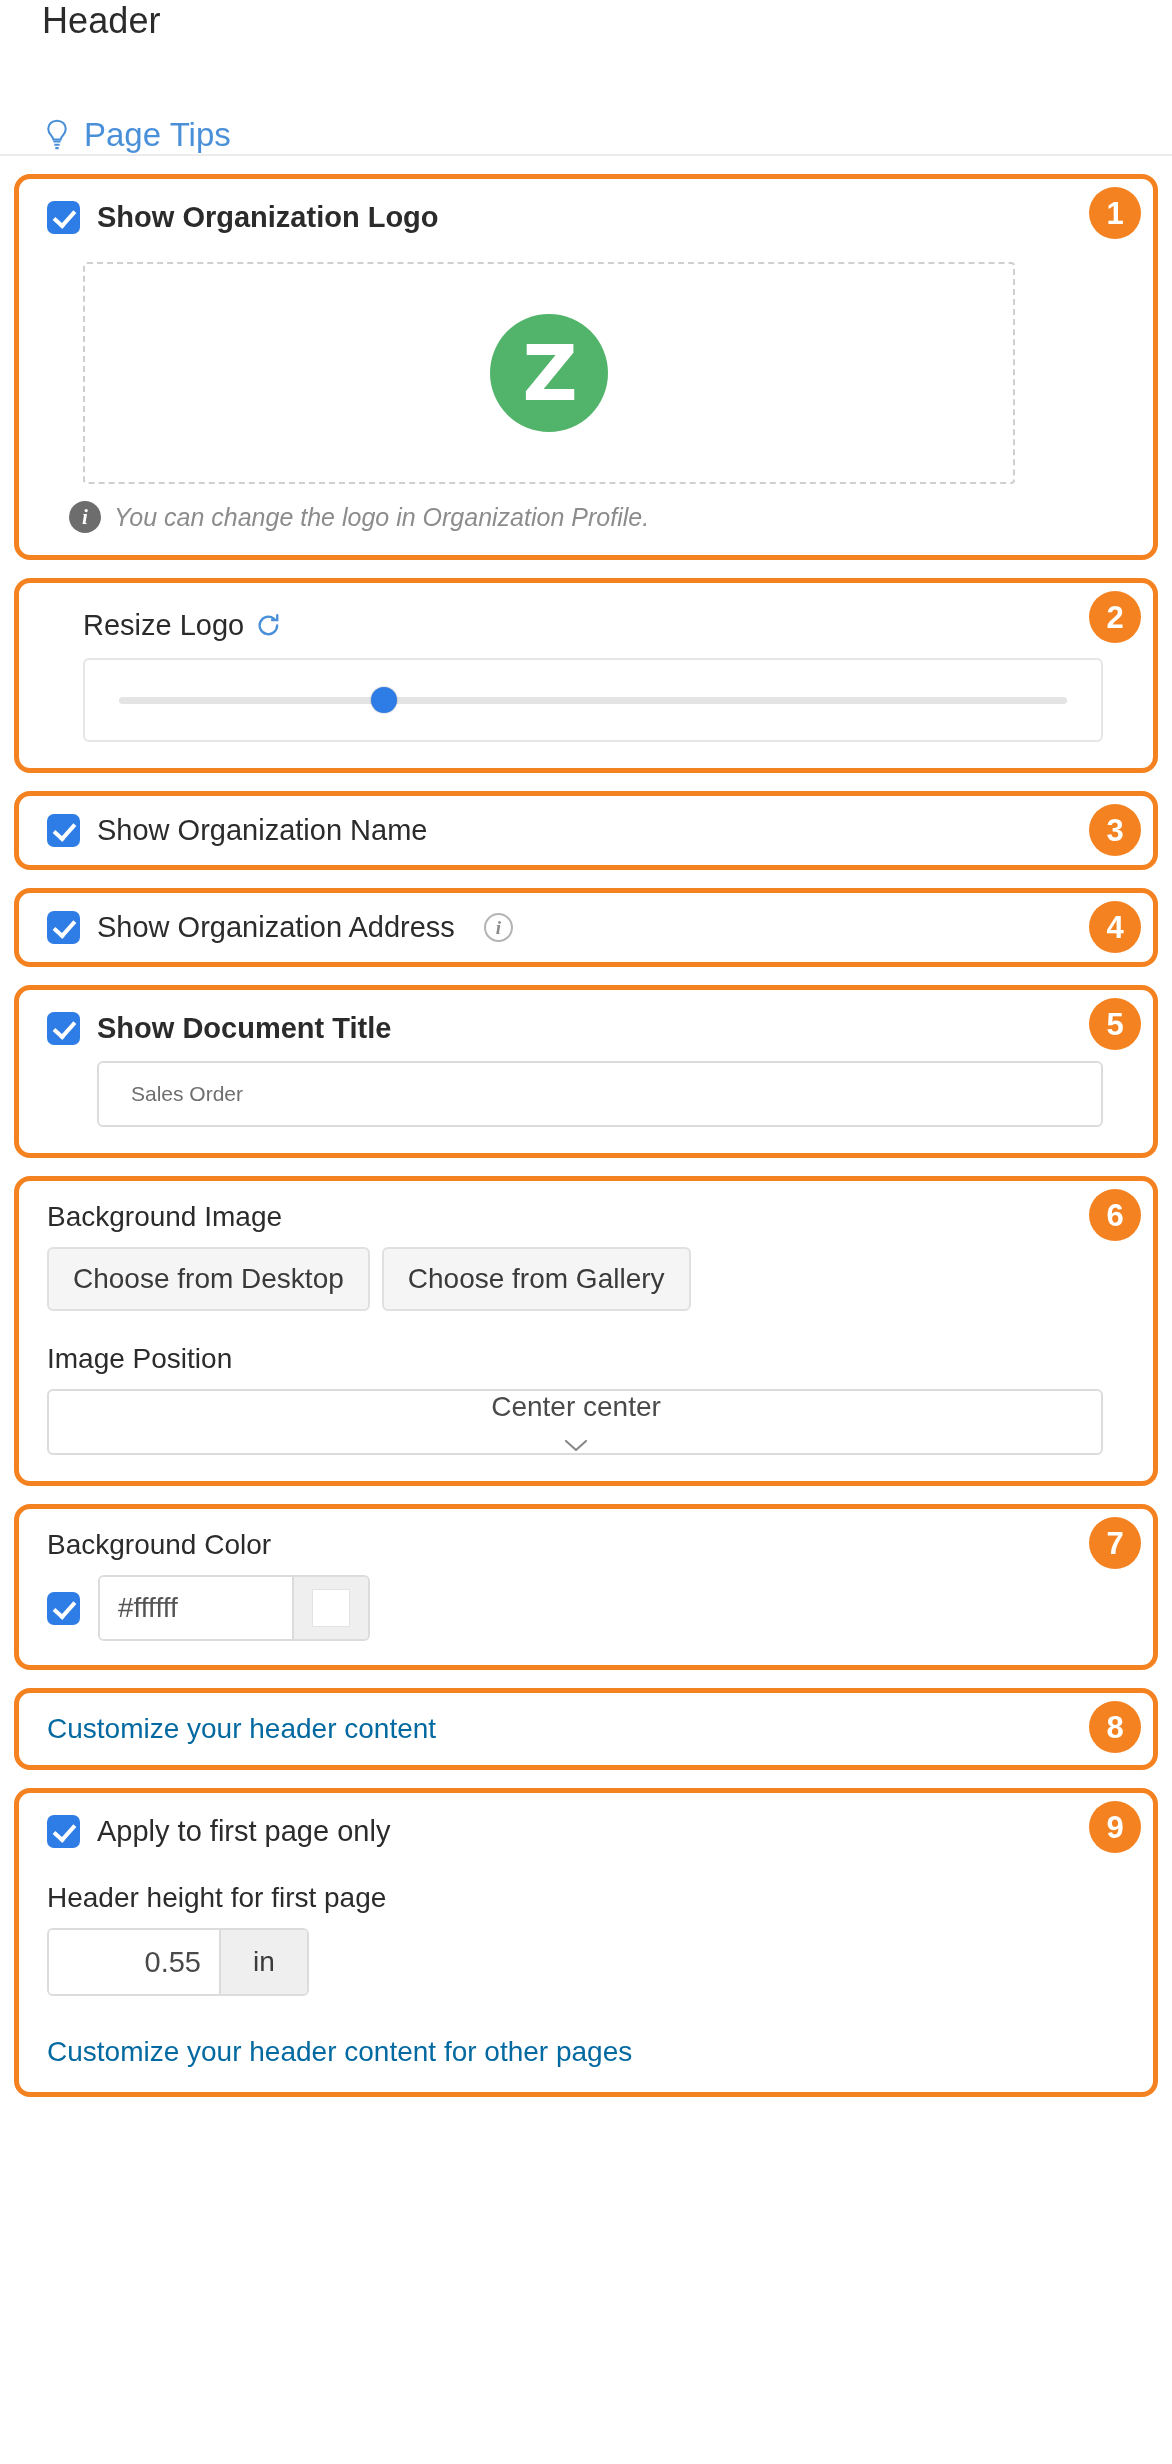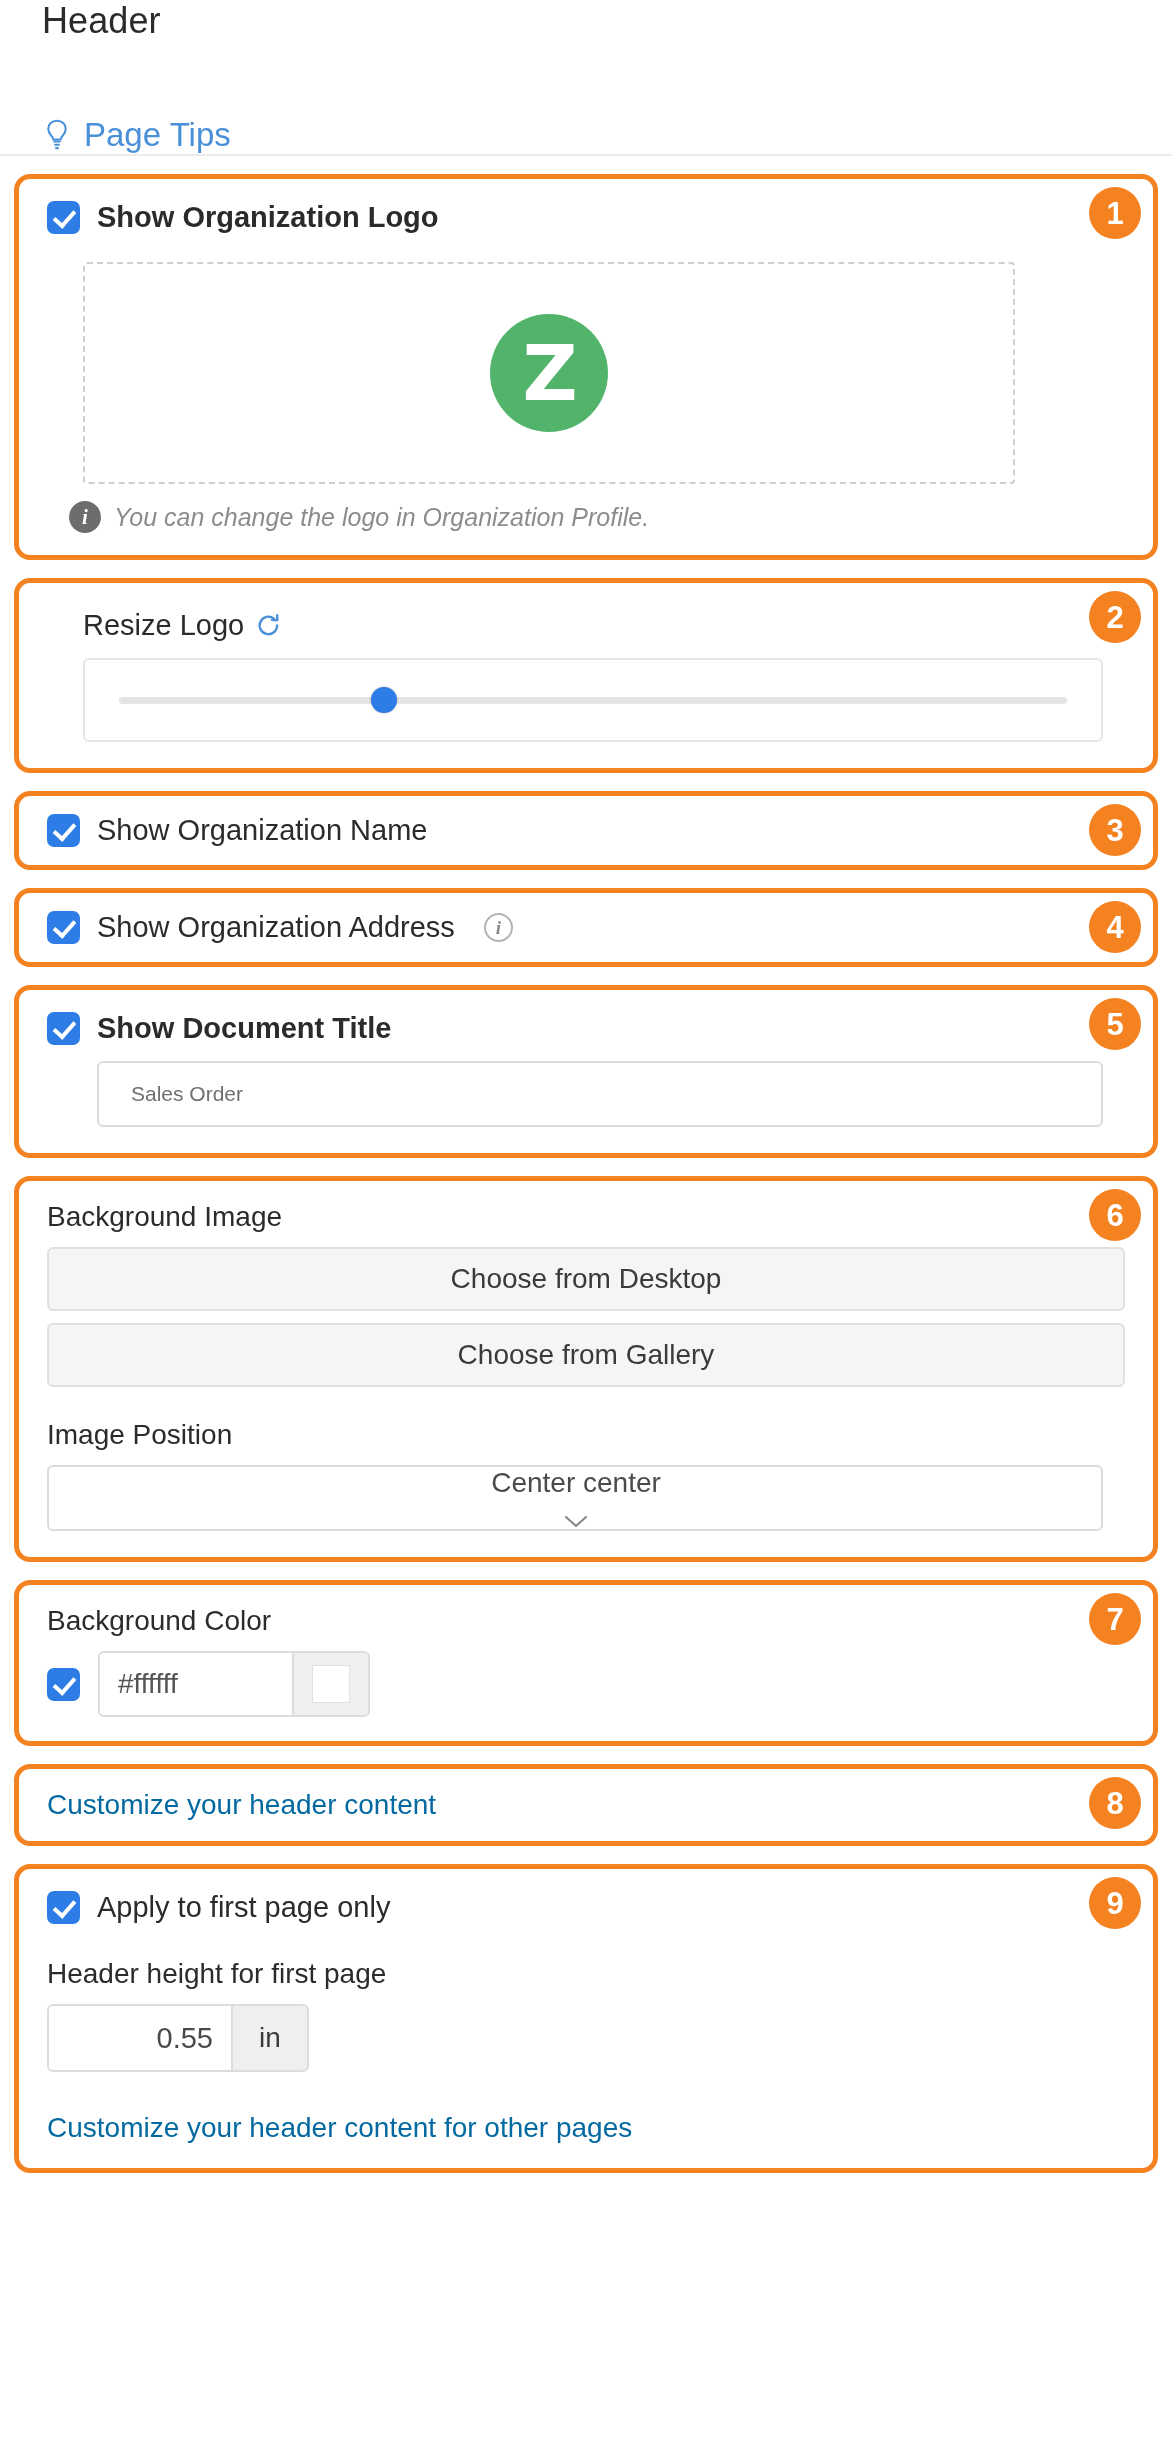--- a/index.html
+++ b/index.html
@@ -212,21 +212,21 @@
     background: #ffffff;
   }
   .doc-title-input { margin: 16px 22px 0 50px; }
 
   .field-label {
     font-size: 28px;
     color: #2b2b2b;
     margin-bottom: 14px;
   }
 
-  .btn-row { display: flex; gap: 12px; margin-bottom: 32px; flex-direction: column; }
+  .btn-row { display: flex; gap: 12px; margin-bottom: 32px; }
   .btn {
     background: #f5f5f5;
     border: 2px solid #e0e0e0;
     border-radius: 6px;
     height: 64px;
     padding: 0 24px;
     display: flex; align-items: center; justify-content: center;
     font-size: 28px;
     color: #3a3a3a;
     cursor: pointer;
@@ -300,21 +300,21 @@
   }
   .unit-value {
     flex: 1 1 auto;
     display: flex; align-items: center; justify-content: flex-end;
     padding: 0 18px;
     font-size: 29px;
     color: #4a4a4a;
     background: #ffffff;
   }
   .unit-suffix {
-    width: 76px;
+    width: 88px;
     background: #efefef;
     border-left: 2px solid #dcdcdc;
     display: flex; align-items: center; justify-content: center;
     font-size: 28px;
     color: #3a3a3a;
   }
 </style>
 </head>
 <body>
 

